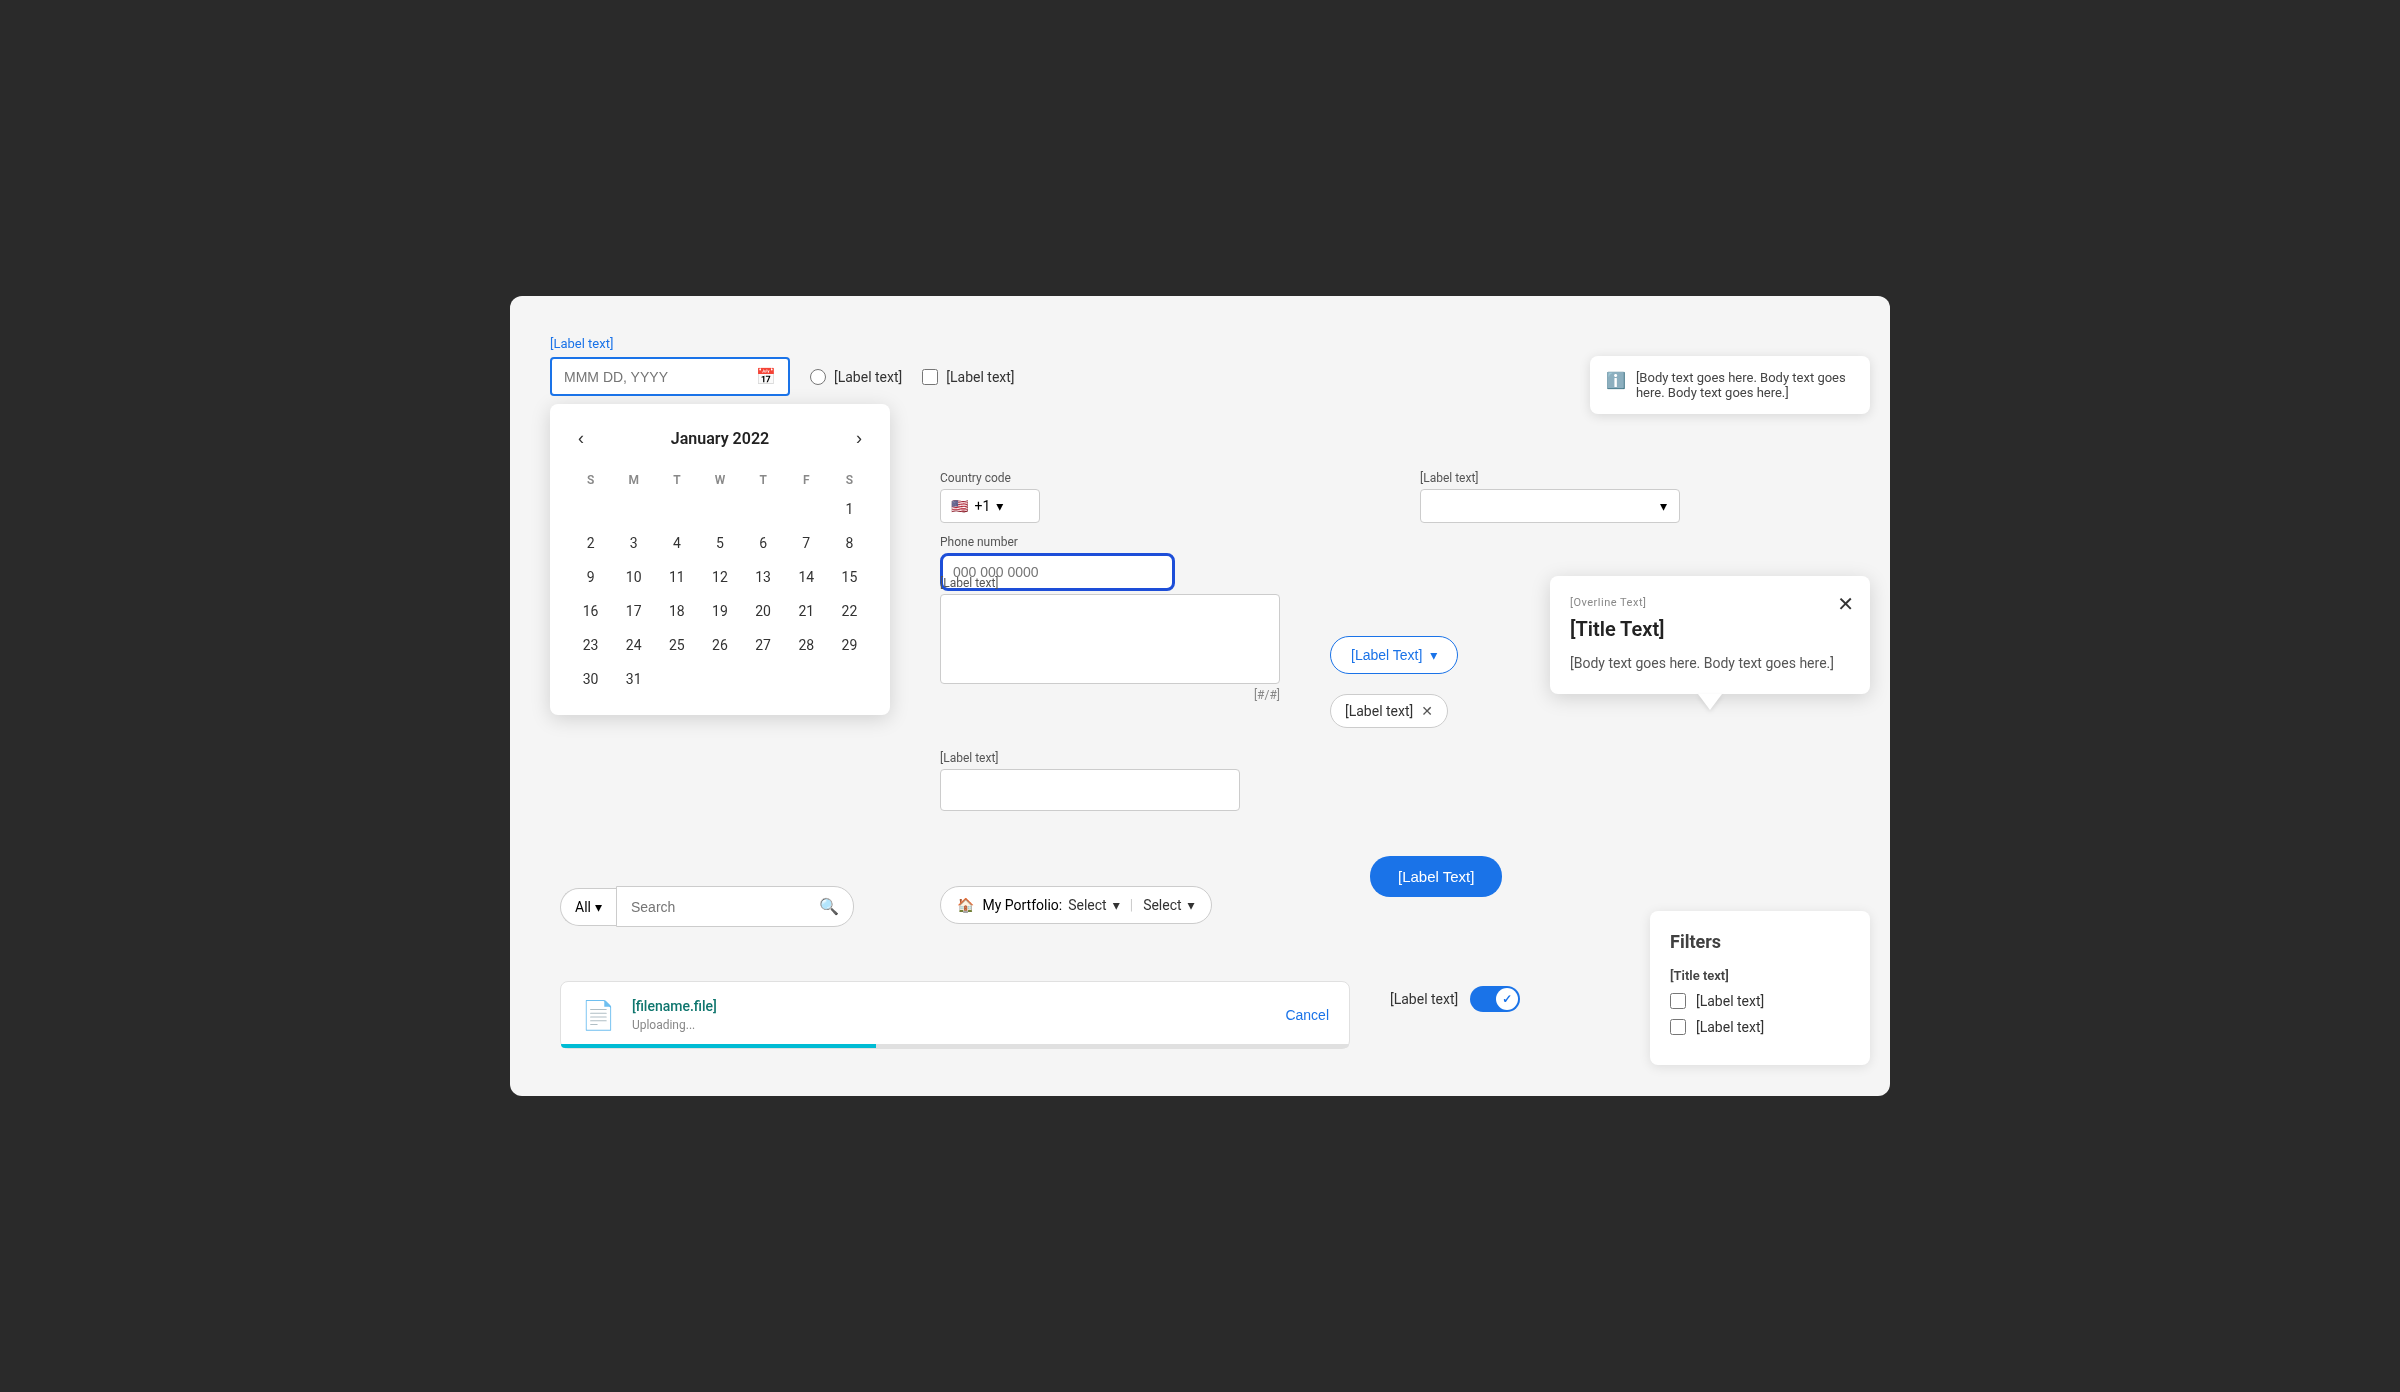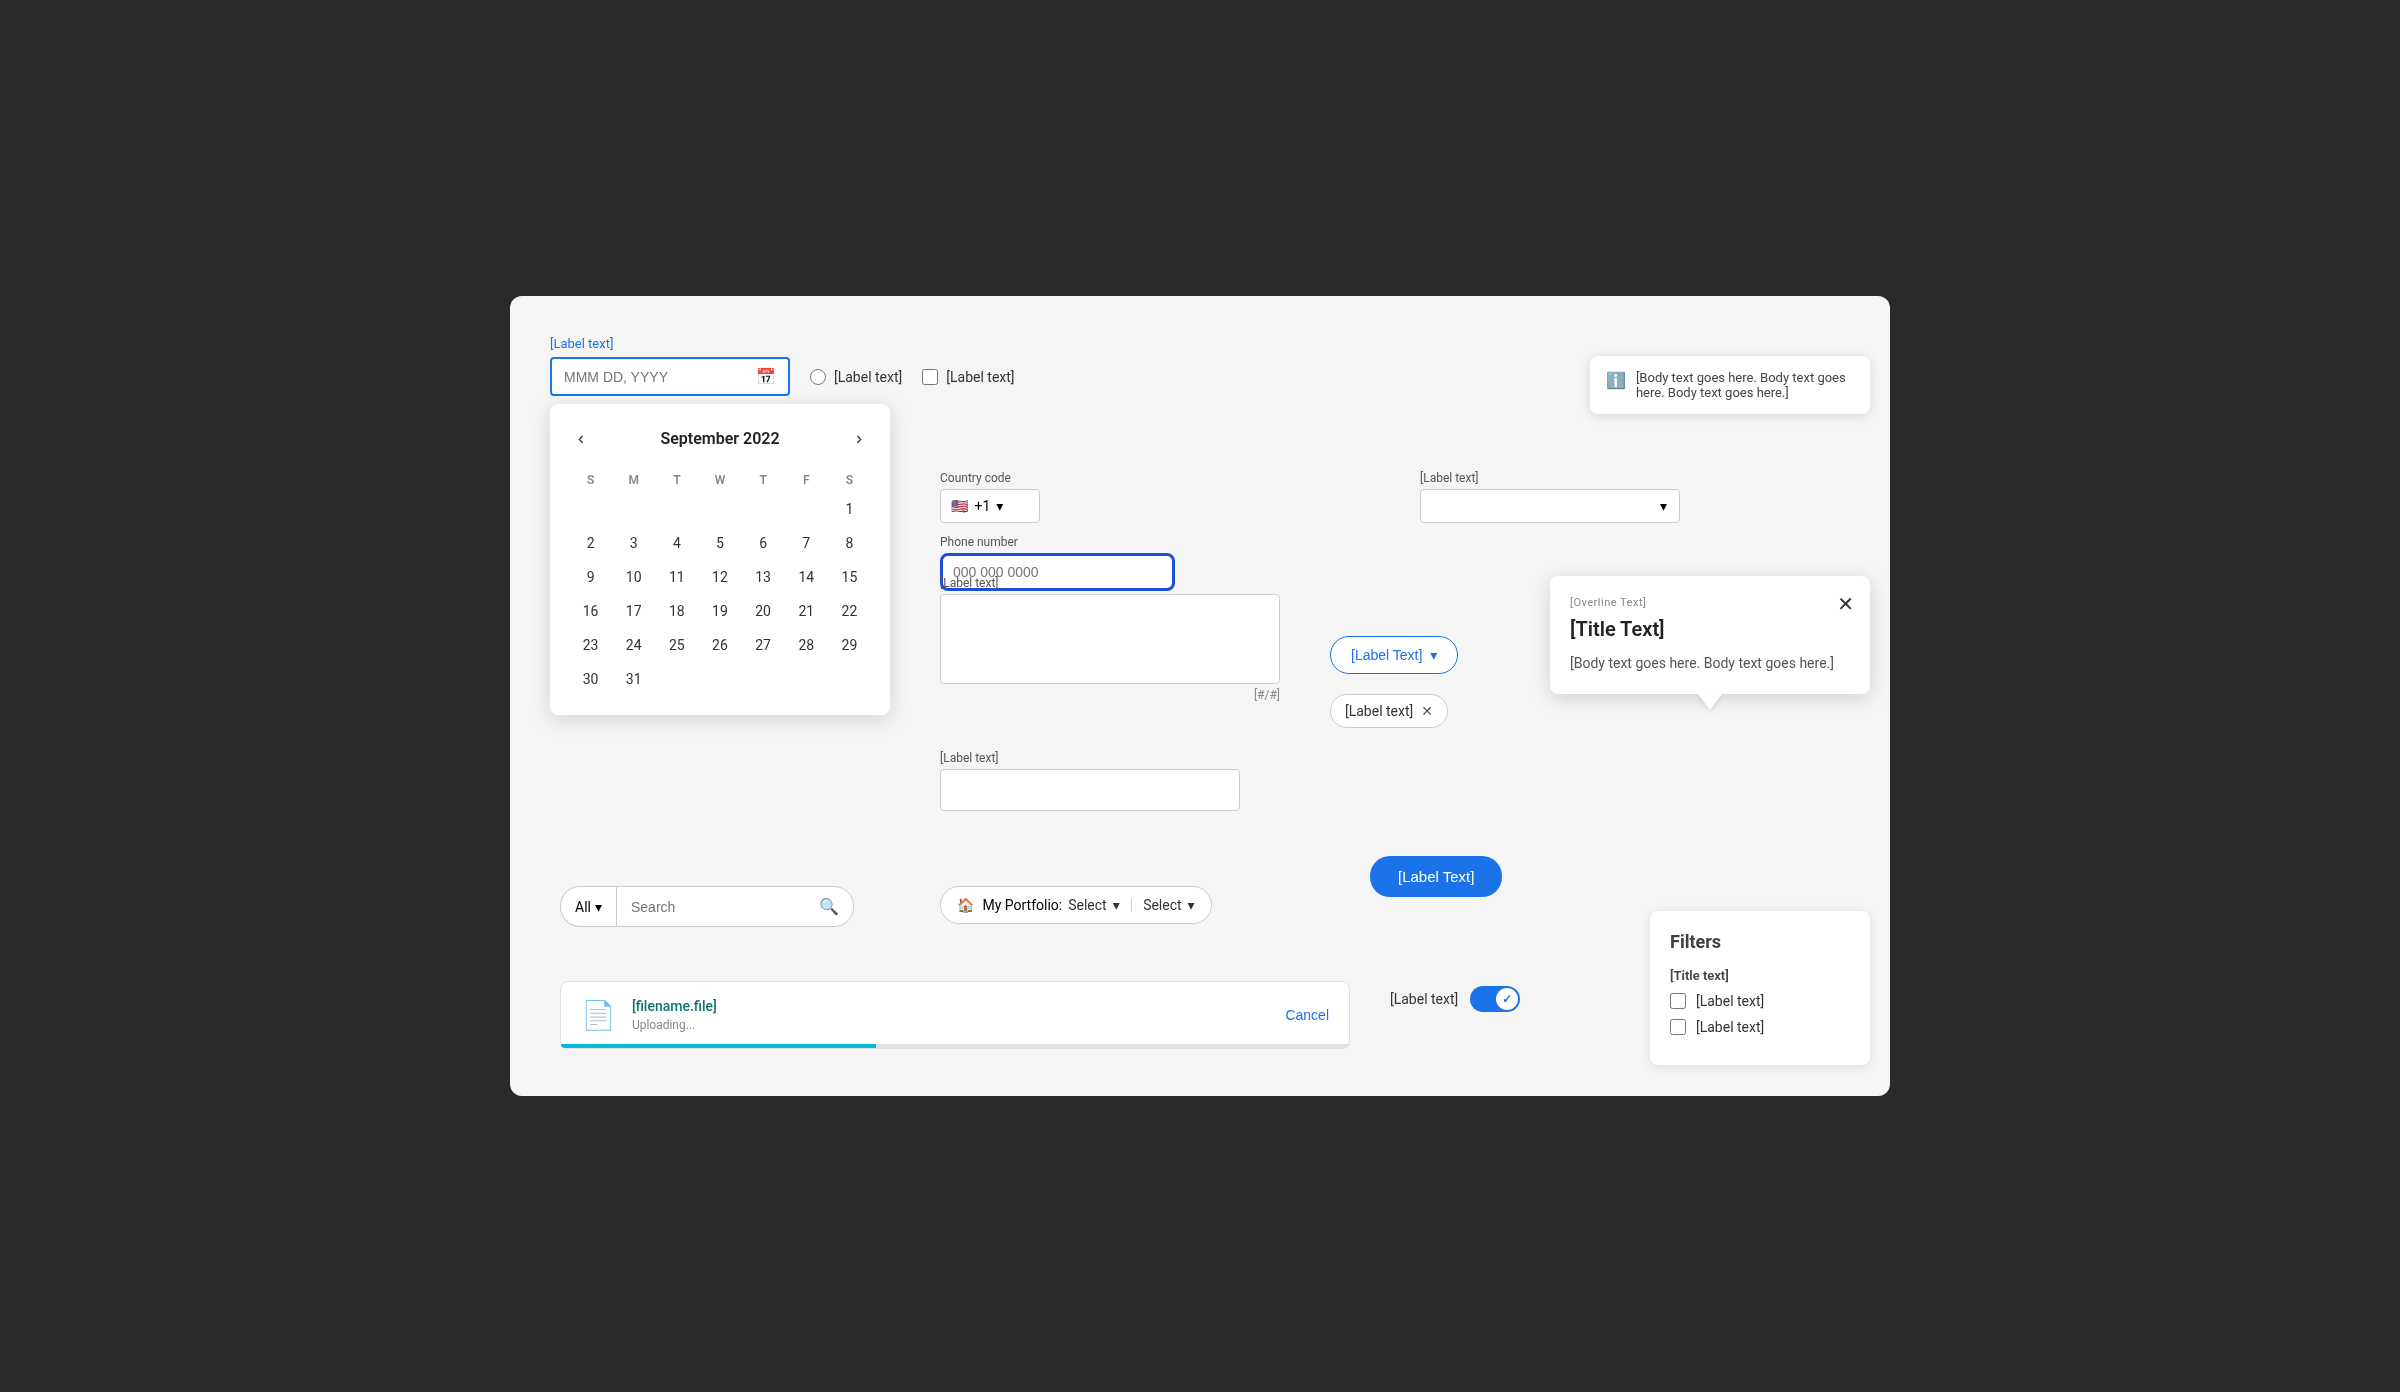--- a/index.html
+++ b/index.html
@@ -334,20 +334,21 @@
       border-top: 16px solid white;
       filter: drop-shadow(0 2px 2px rgba(0,0,0,0.1));
     }
 
     
     .search-bar-section {
       position: absolute;
       top: 590px;
       left: 50px;
       display: flex;
+      align-items: center;
       gap: 0;
     }
     .search-all-btn {
       display: flex;
       align-items: center;
       gap: 4px;
       border: 1px solid #ccc;
       border-radius: 20px 0 0 20px;
       background: white;
       padding: 10px 14px;
@@ -575,21 +576,21 @@
 
     <div class="checkbox-label-group">
       <input type="checkbox" style="">
       <span class="label-text">[Label text]</span>
     </div>
   </div>
 
   <div class="calendar-popup">
     <div class="cal-header">
       <button class="cal-nav">‹</button>
-      <span class="cal-month-title">September 2022</span>
+      <span class="cal-month-title">January 2022</span>
       <button class="cal-nav">›</button>
     </div>
     <div class="cal-grid">
 
       <div class="cal-day-header">S</div>
       <div class="cal-day-header">M</div>
       <div class="cal-day-header">T</div>
       <div class="cal-day-header">W</div>
       <div class="cal-day-header">T</div>
       <div class="cal-day-header">F</div>

